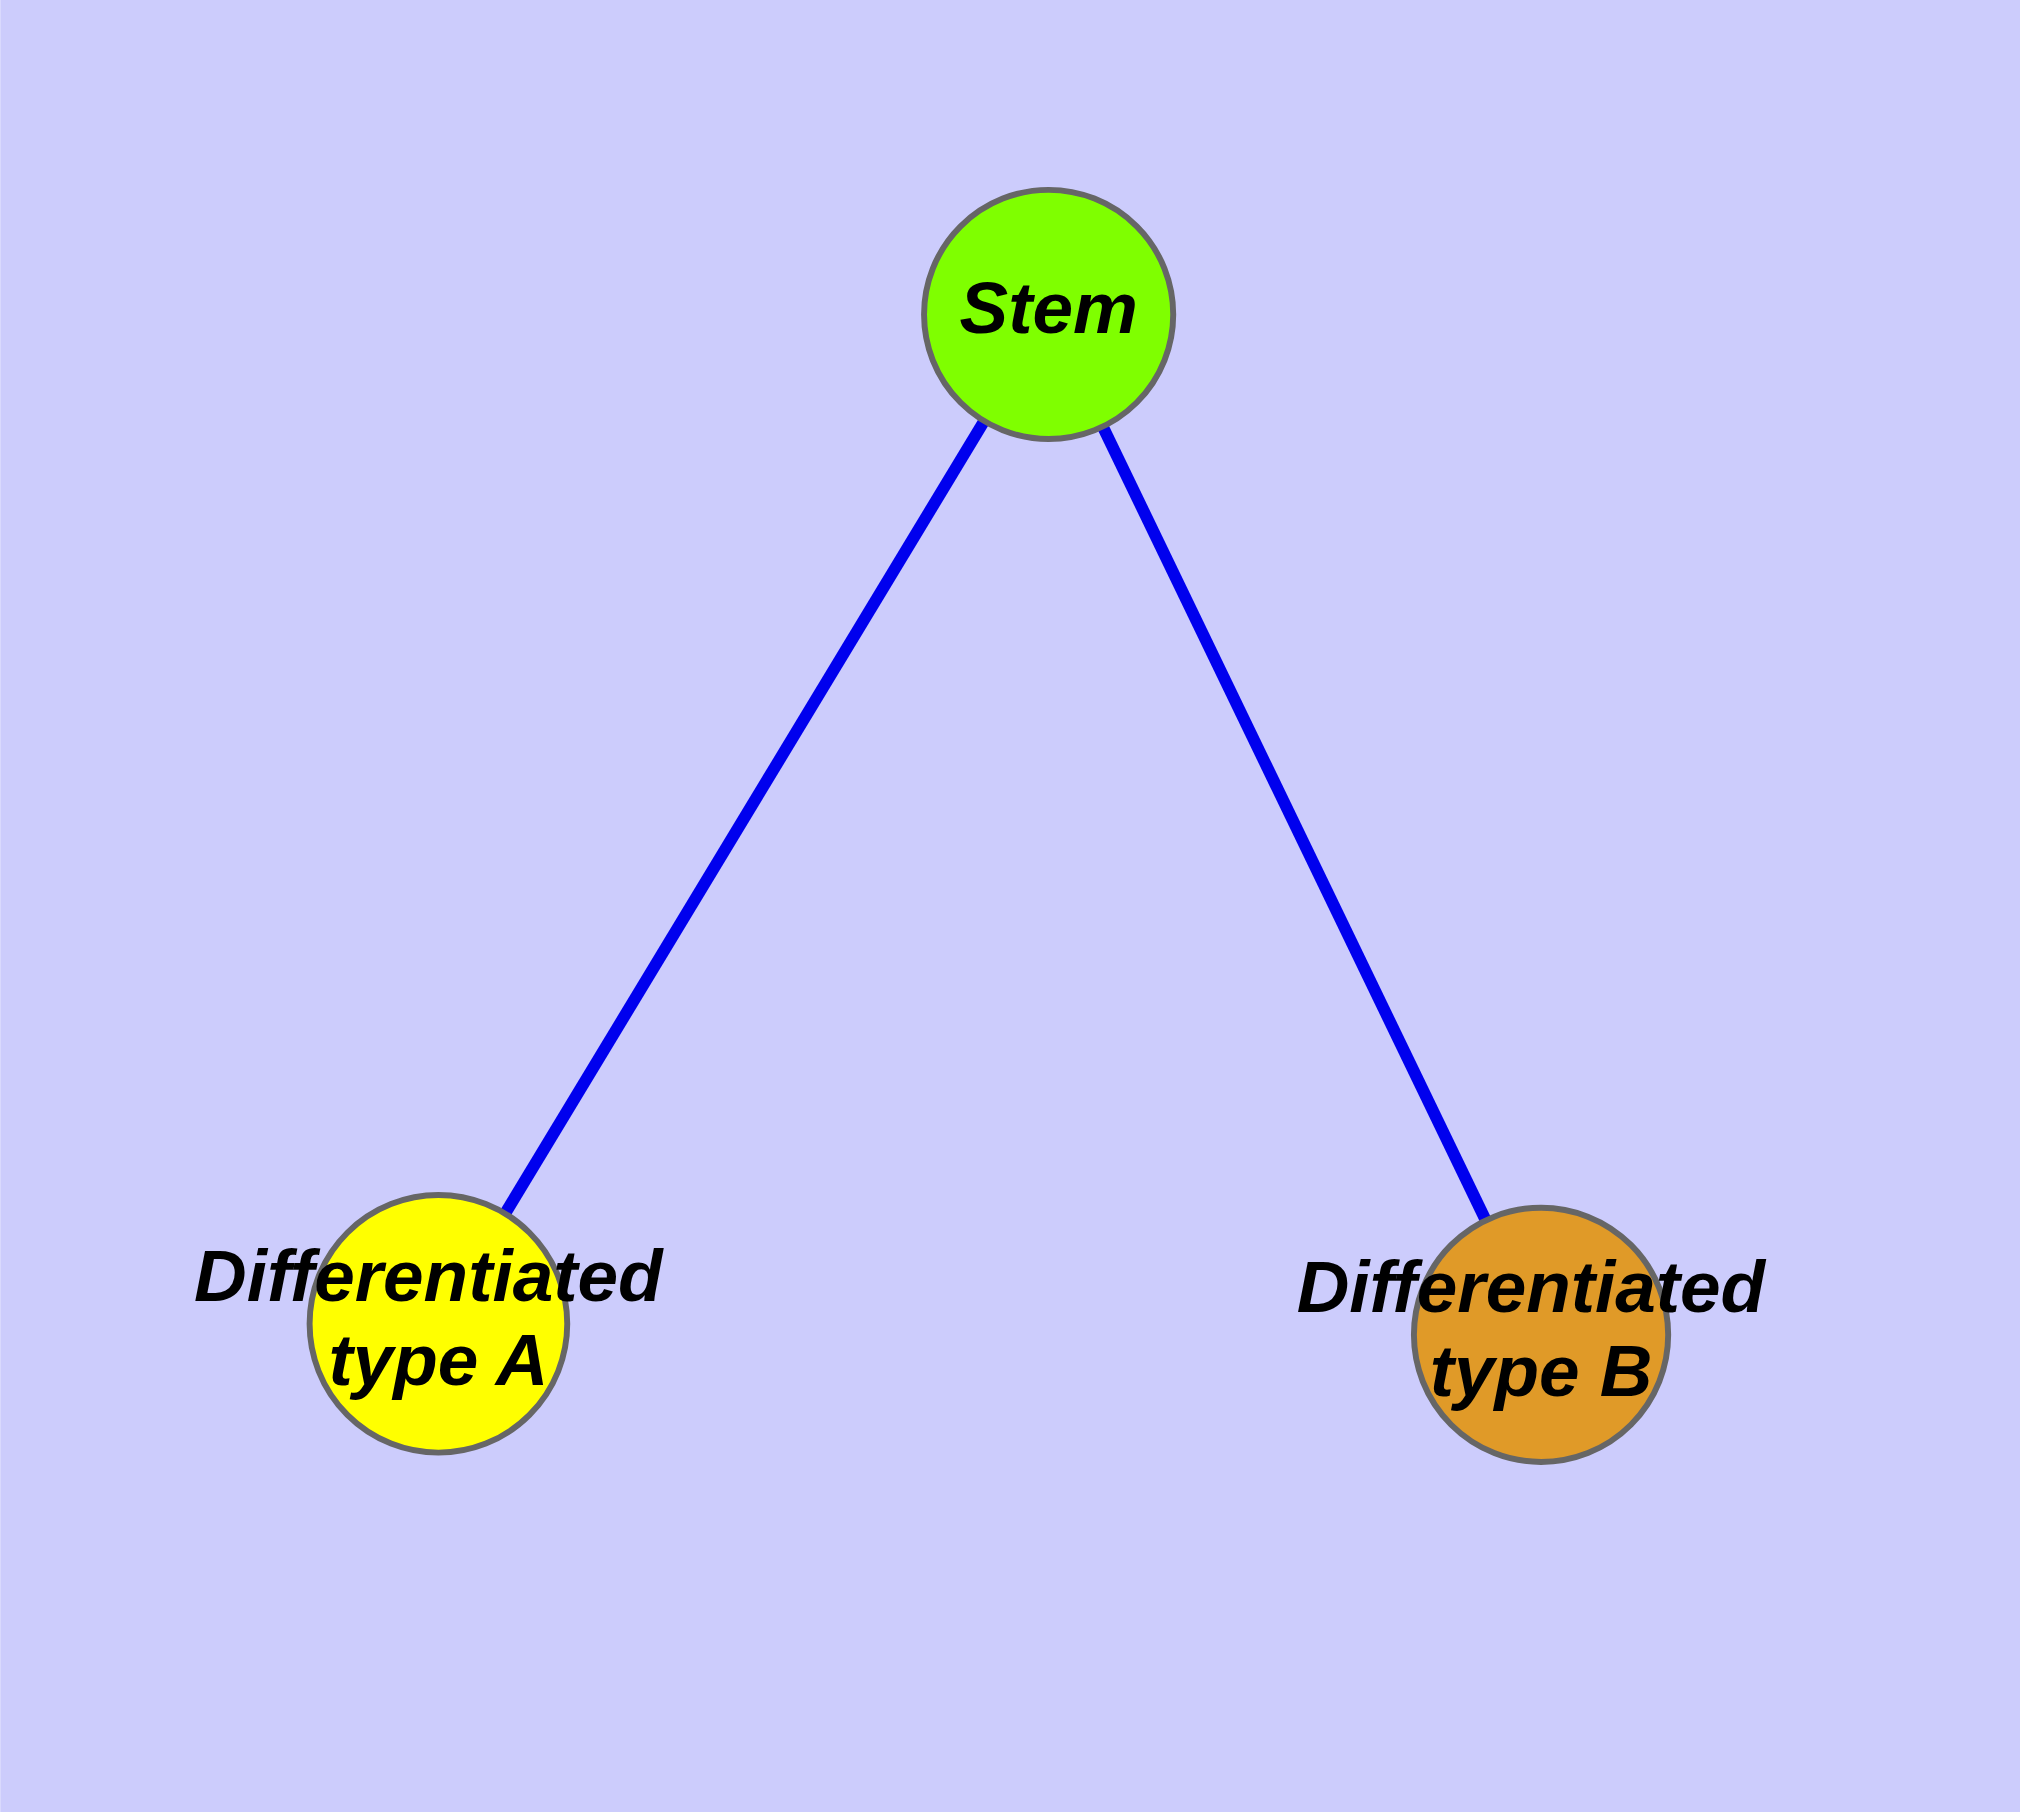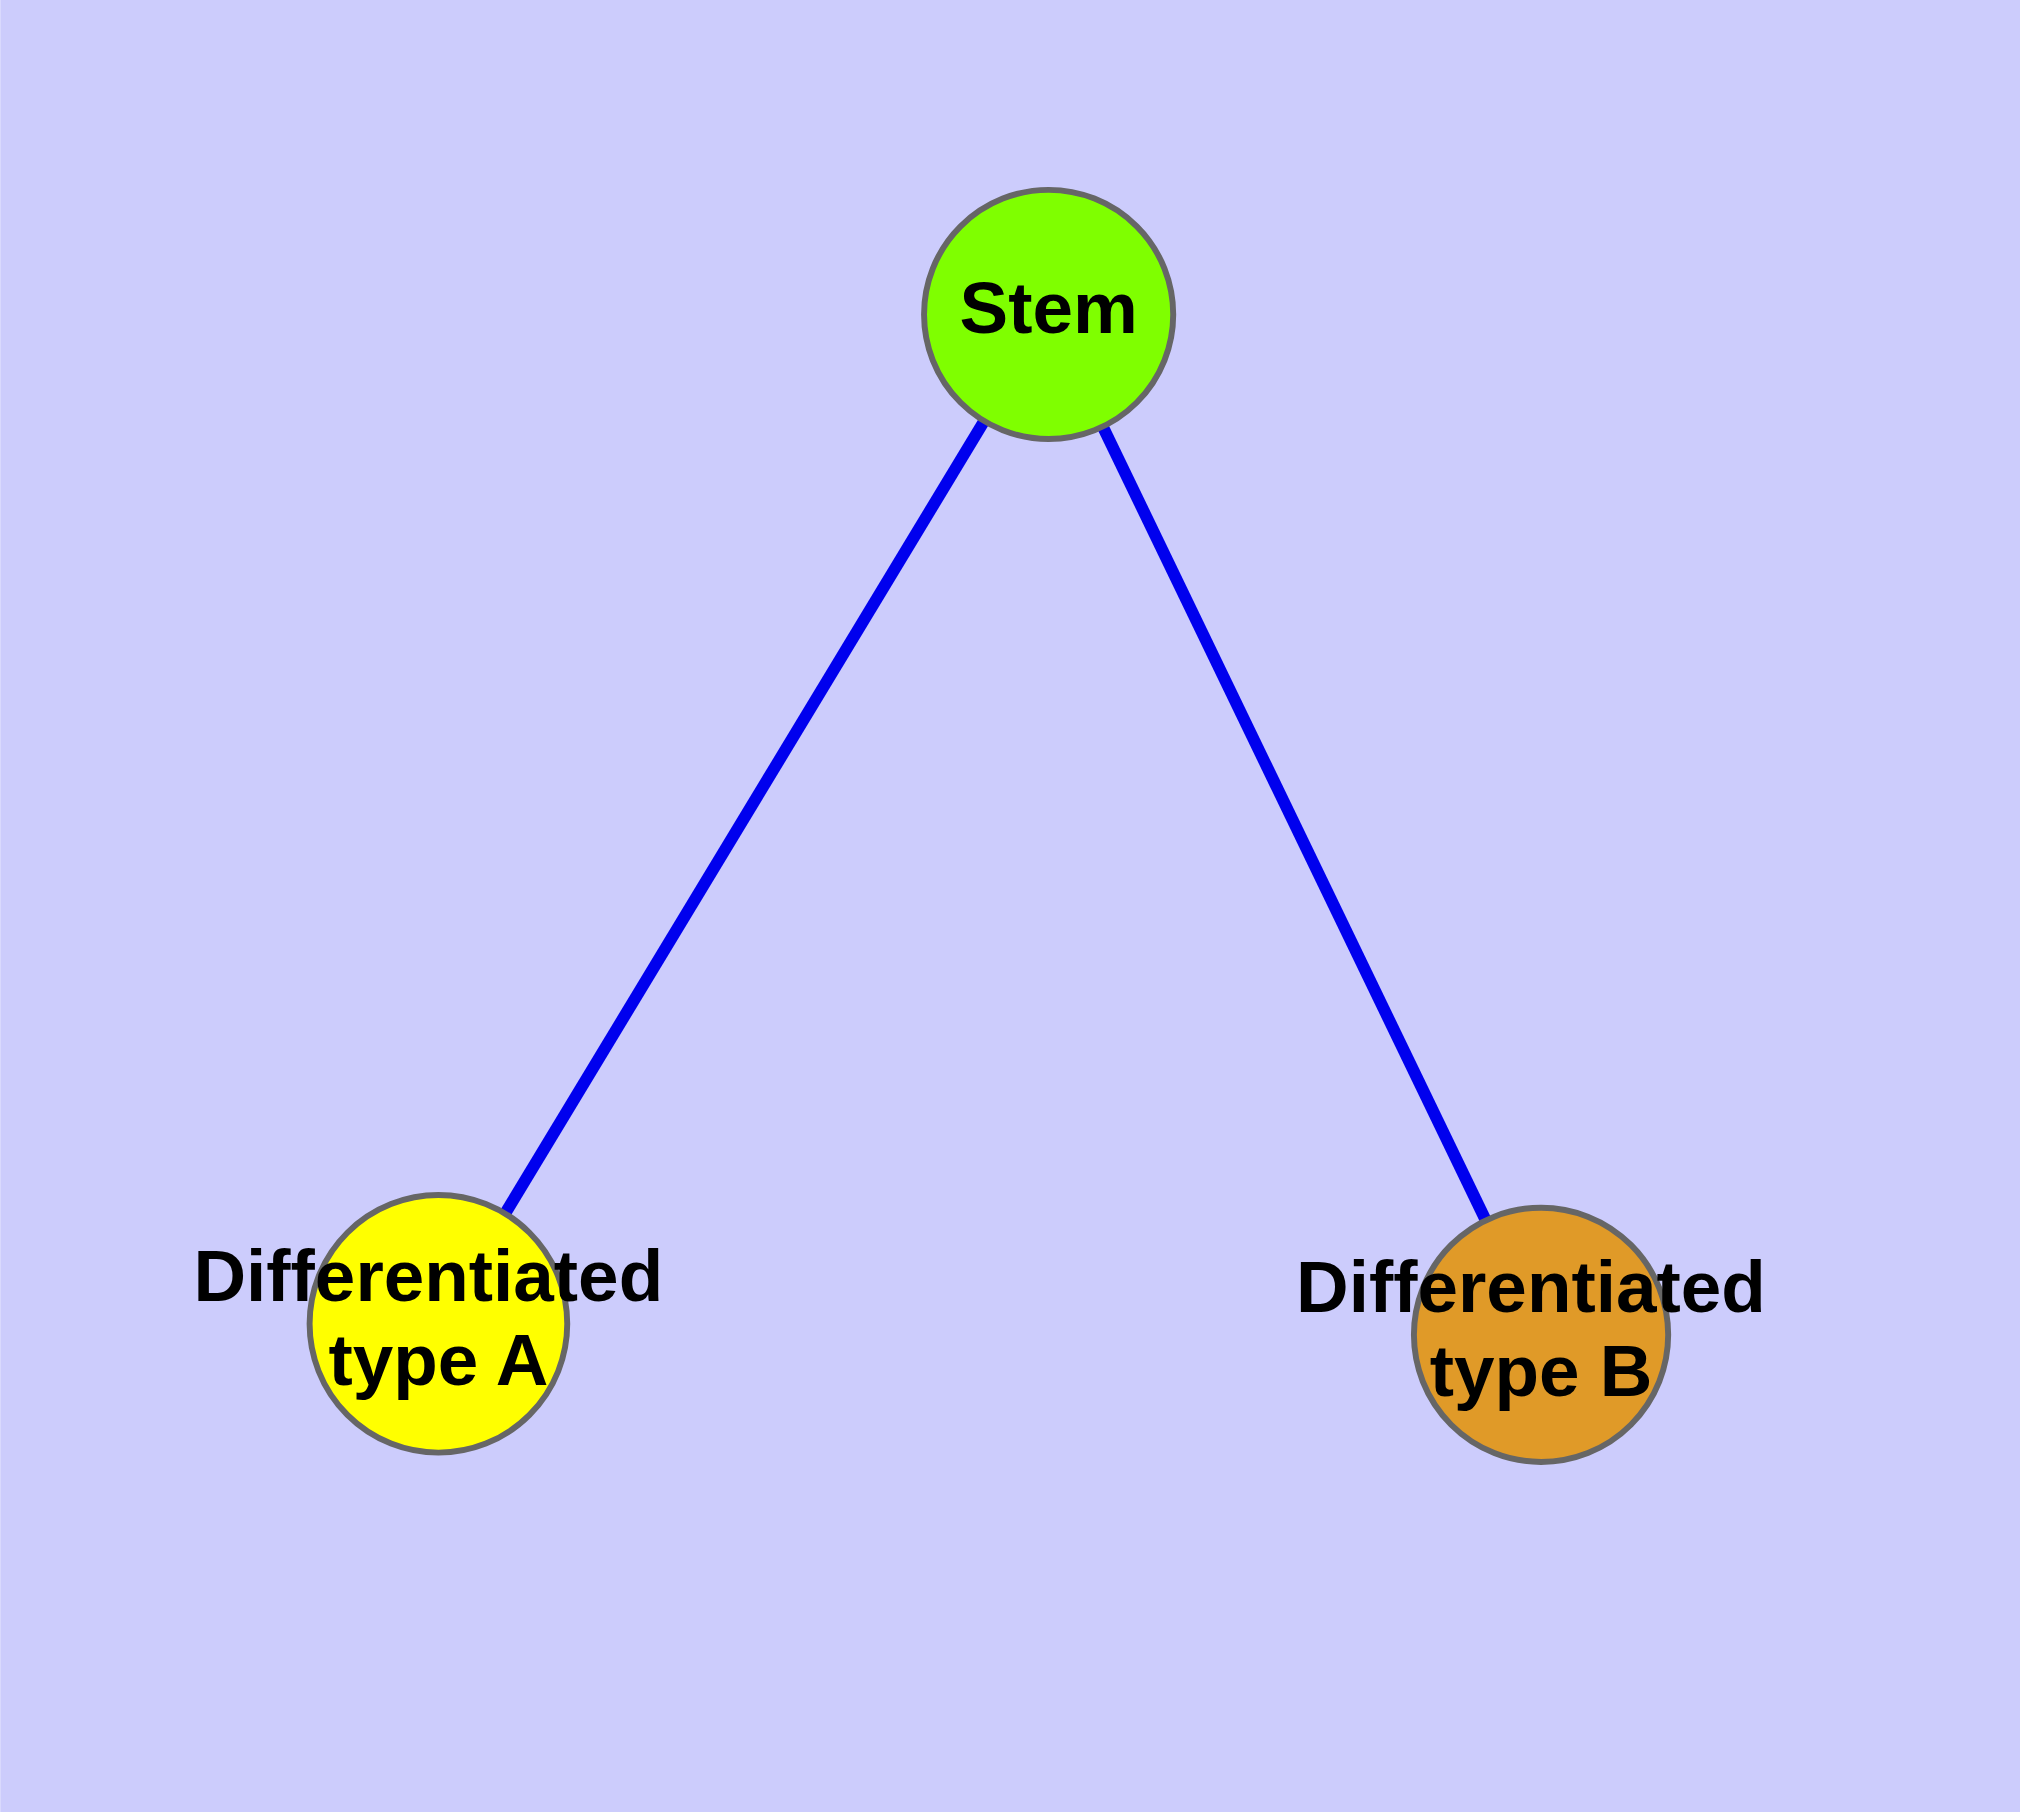--- a/index.html
+++ b/index.html
@@ -9,20 +9,21 @@
     background: #ffffff;
   }
   body {
     font-family: "Liberation Sans", sans-serif;
   }
   #canvas-root {
     position: relative;
     width: 2021px;
     height: 1812px;
     overflow: hidden;
+    font-style: italic;
   }
   #graph-svg {
     display: block;
     width: 2021px;
     height: 1812px;
   }
   .node-circle {
     stroke: #666666;
     stroke-width: 7;
   }

